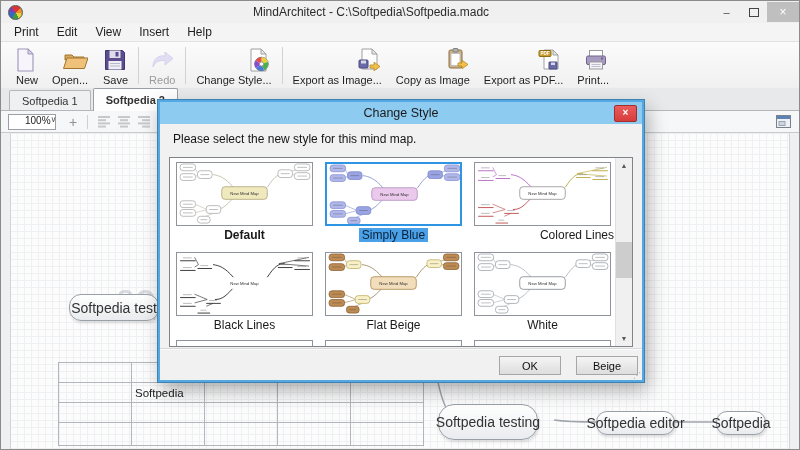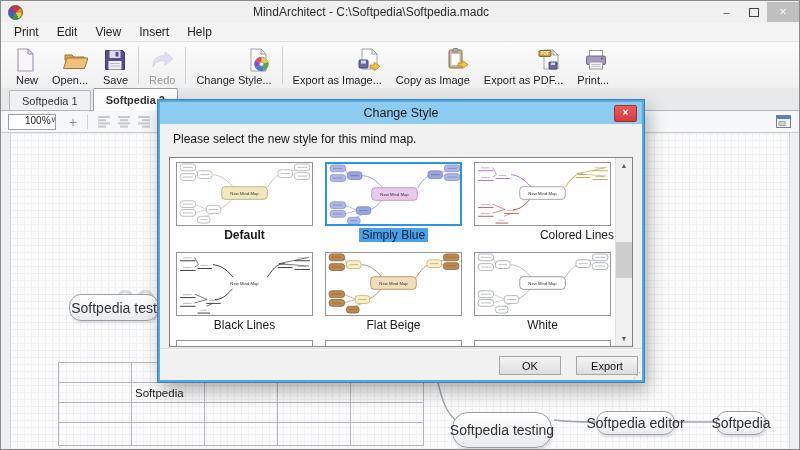--- a/index.html
+++ b/index.html
@@ -319,21 +319,21 @@
         <div class="cell"></div>
         <div class="cell"></div>
         <div class="cell"></div>
         <div class="cell"></div>
         <div class="cell"></div>
         <div class="cell"></div>
         <div class="cell"></div>
       </div>
     <div id="nodes-holder">
         <div class="map-node" style="left: 68px; top: 161px; width: 88px; height: 25px; border-radius: 12px;">Softpedia test</div>
-        <div class="map-node" style="left: 451px; top: 271px; width: 98px; height: 34px; border-radius: 16px; margin-top: 8px;">Softpedia testing</div>
+        <div class="map-node" style="left: 437px; top: 271px; width: 98px; height: 34px; border-radius: 16px;">Softpedia testing</div>
         <div class="map-node" style="left: 595px; top: 278px; width: 77px; height: 22px; border-radius: 11px;">Softpedia editor</div>
         <div class="map-node" style="left: 715px; top: 278px; width: 48px; height: 22px; border-radius: 11px;">Softpedia</div>
       </div>
   </div>
 
   <div id="dialog">
     <div id="dlg-titlebar">
       <span>Change Style</span>
     </div>
     <div id="dlg-close">×</div>
@@ -552,17 +552,17 @@
             <rect x="45" y="24.5" width="47" height="13" rx="3.5" fill="#ffffff" stroke="#8a8f98" stroke-width="0.9"></rect>
             <text x="68.5" y="33" text-anchor="middle" font-size="4.4" fill="#333" font-family="Liberation Sans,sans-serif">New Mind Map</text>
           </svg></div>
         <div class="style-label" style="left: 298px; top: 160px;"><span>White</span></div>
         <div class="thumb" style="left: 6px; top: 182px;"></div>
         <div class="thumb" style="left: 155px; top: 182px;"></div>
         <div class="thumb" style="left: 304px; top: 182px;"></div>
       </div>
     <div id="dlg-sep"></div>
     <div class="dlg-btn" id="ok-btn">OK</div>
-    <div class="dlg-btn" id="cancel-btn">Export</div>
+    <div class="dlg-btn" id="cancel-btn">Beige</div>
     <div id="dlg-grip">⋰</div>
   </div>
 
 </div>
 
 </body></html>

